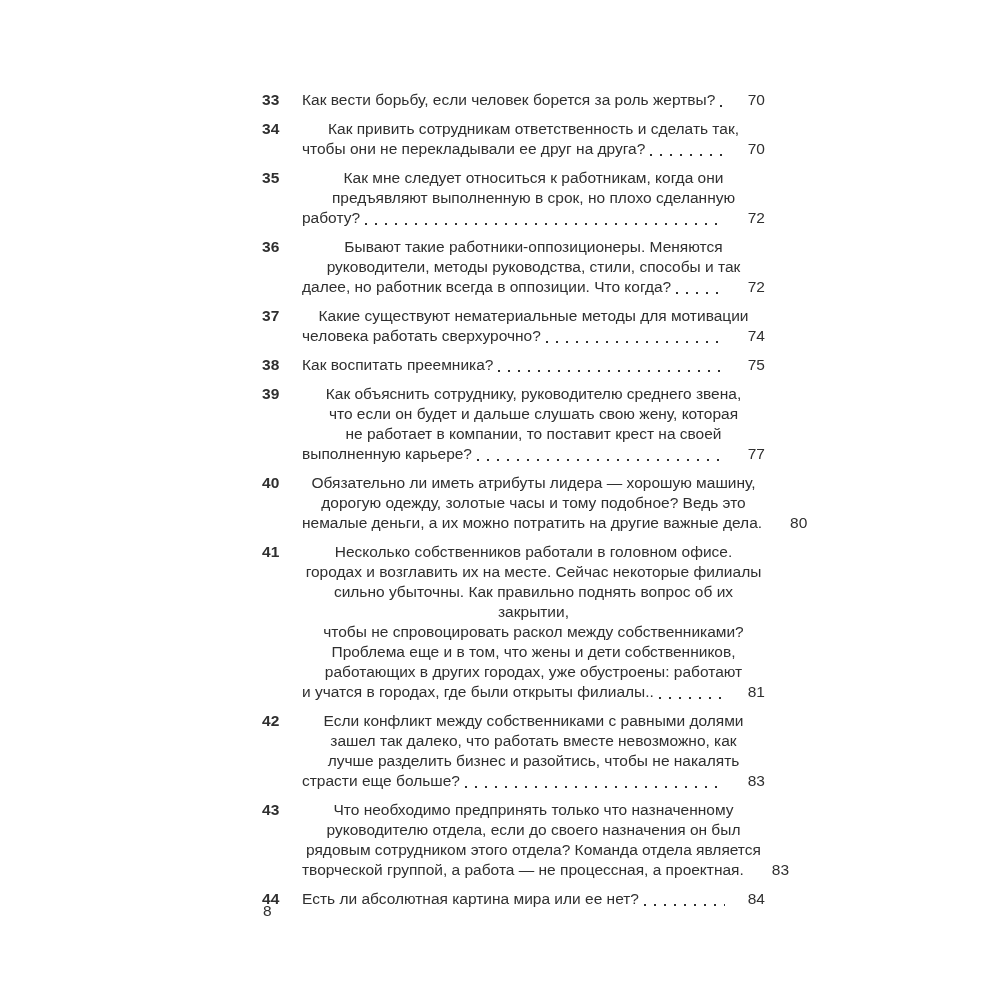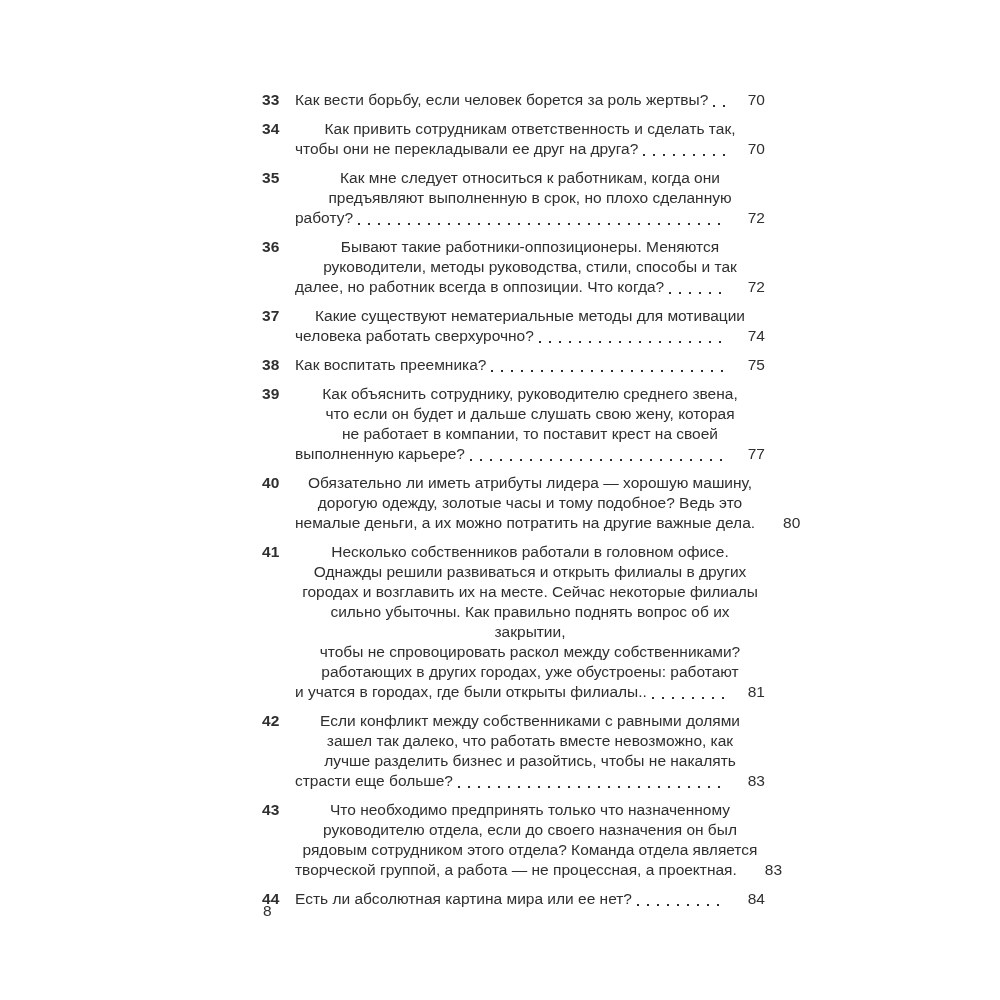--- a/index.html
+++ b/index.html
@@ -25,20 +25,21 @@
     left: 262px;
     top: 90px;
     width: 503px;
     font-size: 15.5px;
     line-height: 20px;
   }
   .entry {
     display: flex;
     align-items: flex-start;
     margin-bottom: 9px;
+    gap: 7px;
   }
   .num {
     flex: 0 0 24px;
     width: 24px;
     margin-right: 9px;
     font-weight: bold;
     letter-spacing: 0.2px;
   }
   .body {
     flex: 1 1 auto;
@@ -129,24 +130,24 @@
         <div class="body">
           <div class="line">Обязательно ли иметь атрибуты лидера — хорошую машину,</div>
           <div class="line">дорогую одежду, золотые часы и тому подобное? Ведь это</div>
           <div class="line last"><span class="txt">немалые деньги, а их можно потратить на другие важные дела.</span><span class="leader nodots"></span><span class="pg">80</span></div>
         </div>
       </div>
       <div class="entry">
         <span class="num">41</span>
         <div class="body">
           <div class="line">Несколько собственников работали в головном офисе.</div>
-          <div class="line">Однажды решили развиваться и открыть филиалы в других</div>
           <div class="line">городах и возглавить их на месте. Сейчас некоторые филиалы</div>
           <div class="line">сильно убыточны. Как правильно поднять вопрос об их закрытии,</div>
           <div class="line">чтобы не спровоцировать раскол между собственниками?</div>
+          <div class="line">Проблема еще и в том, что жены и дети собственников,</div>
           <div class="line">работающих в других городах, уже обустроены: работают</div>
           <div class="line last"><span class="txt">и учатся в городах, где были открыты филиалы..</span><span class="leader"></span><span class="pg">81</span></div>
         </div>
       </div>
       <div class="entry">
         <span class="num">42</span>
         <div class="body">
           <div class="line">Если конфликт между собственниками с равными долями</div>
           <div class="line">зашел так далеко, что работать вместе невозможно, как</div>
           <div class="line">лучше разделить бизнес и разойтись, чтобы не накалять</div>

